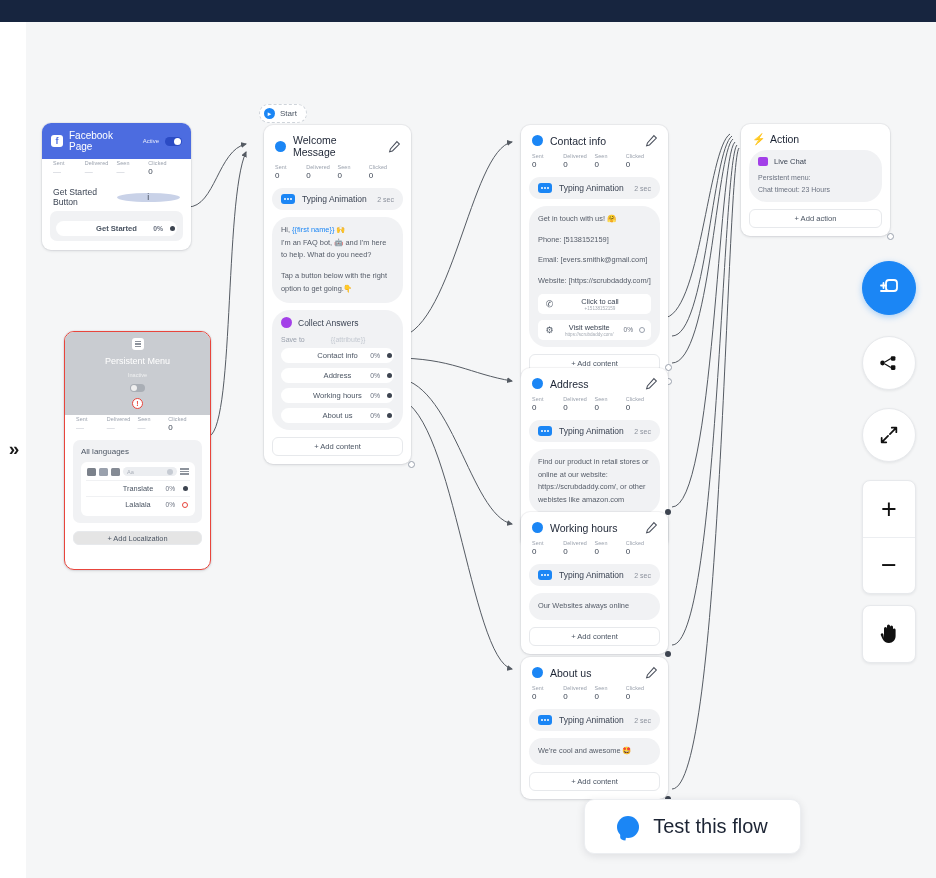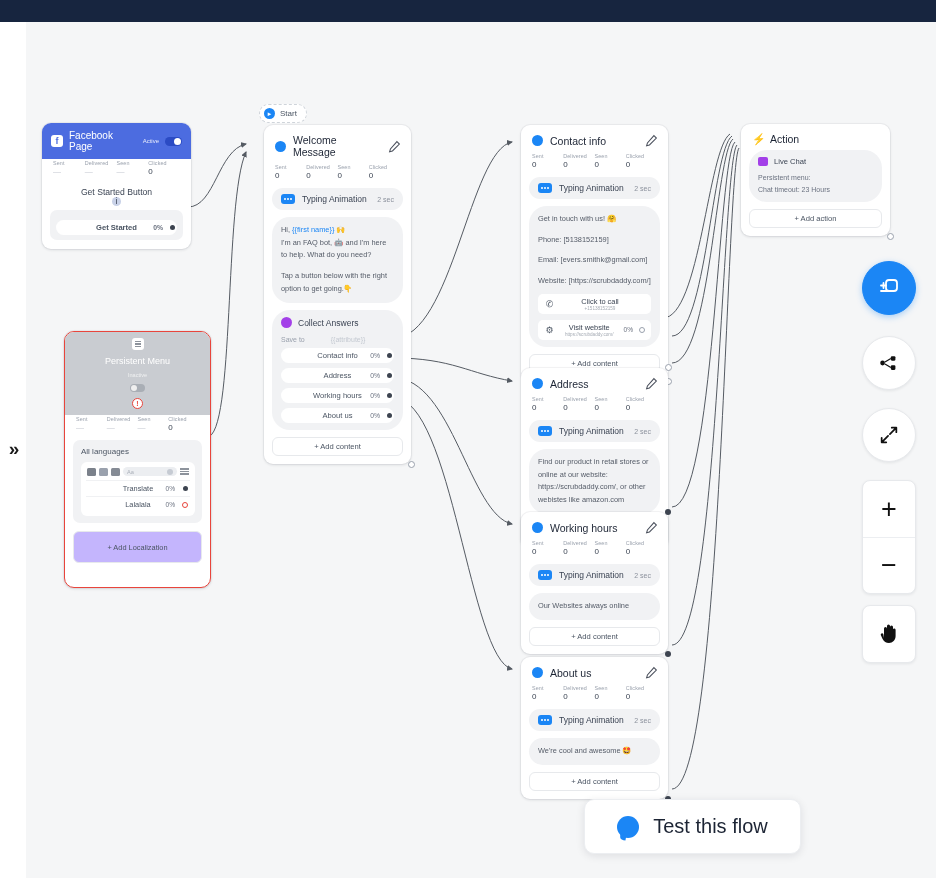--- a/index.html
+++ b/index.html
@@ -132,21 +132,21 @@
   }
   .fb-logo {
     width: 12px; height: 12px; border-radius: 3px; background: #fff;
     display: flex; align-items: center; justify-content: center;
     color: #4c6ce0; font-weight: 700; font-size: 9px; line-height: 1;
   }
   .fb-title { font-size: 10px; color: #fff; flex: 1; }
   .fb-state { font-size: 6px; color: #e7ebfb; }
   .tgl { width: 17px; height: 9px; border-radius: 5px; background: #2b4bc4; position: relative; }
   .tgl i { position: absolute; right: 1px; top: 1px; width: 7px; height: 7px; border-radius: 50%; background: #fff; }
-  .gs-label { padding: 3px 11px 4px 11px; display:flex; align-items:center;flex-direction:column; }
+  .gs-label { padding: 3px 11px 4px 11px; display:flex; align-items:center; }
   .gs-label span { font-size: 8.6px; color: #3b4453; flex: 1; }
   .info-ic { width: 9px; height: 9px; border-radius: 50%; background: #c9d2e8;
              display:flex;align-items:center;justify-content:center;color:#fff;font-size:6px;line-height:1;}
   .gs-wrap { background: #f1f2f4; border-radius: 7px; margin: 0 8px 9px 8px; padding: 5px 6px; font-weight: bold; }
 
   
   #pm-node {
     left: 64px; top: 331px; width: 147px;
     border: 1px solid #e8453c; border-radius: 10px;
   }
@@ -185,22 +185,22 @@
   .tool.lines i { height: 1.1px; background: #8d939c; display: block; width: 9px; }
   .pmrow {
     border-top: 1px solid #f0f1f3; height: 16px; display: flex; align-items: center;
     justify-content: center; position: relative; font-size: 7.4px; color: #4b5563;
   }
   .pmrow.red { color: #e8453c; }
   .pmrow .pct { position: absolute; right: 15px; font-size: 6.6px; color: #6b7280; }
   .pmrow .port { position: absolute; right: 2px; width: 5px; height: 5px; border-radius: 50%; background: #3d4450; }
   .pmrow .port.ring { background: #fff; border: 1.3px solid #e8453c; width: 6px; height: 6px; }
   .pm-add {
-    margin: 0 8px 24px 8px; border: 1px solid #e7e9ec; border-radius: 6px; background: #c4b5fd;
-    height: 32px; display:flex; align-items:center; justify-content:center;
+    margin: 0 8px 24px 8px; border: 1px solid #e7e9ec; border-radius: 6px; background: #e5e5e5;
+    height: 14px; display:flex; align-items:center; justify-content:center;
     font-size: 7.4px; color: #4b5563;
   }
 
   
   #welcome-node { left: 264px; top: 125px; width: 147px; }
   #contact-node { left: 521px; top: 125px; width: 147px; }
   #address-node { left: 521px; top: 368px; width: 147px; }
   #hours-node   { left: 521px; top: 512px; width: 147px; }
   #about-node   { left: 521px; top: 657px; width: 147px; }
   #action-node  { left: 741px; top: 124px; width: 149px; }

